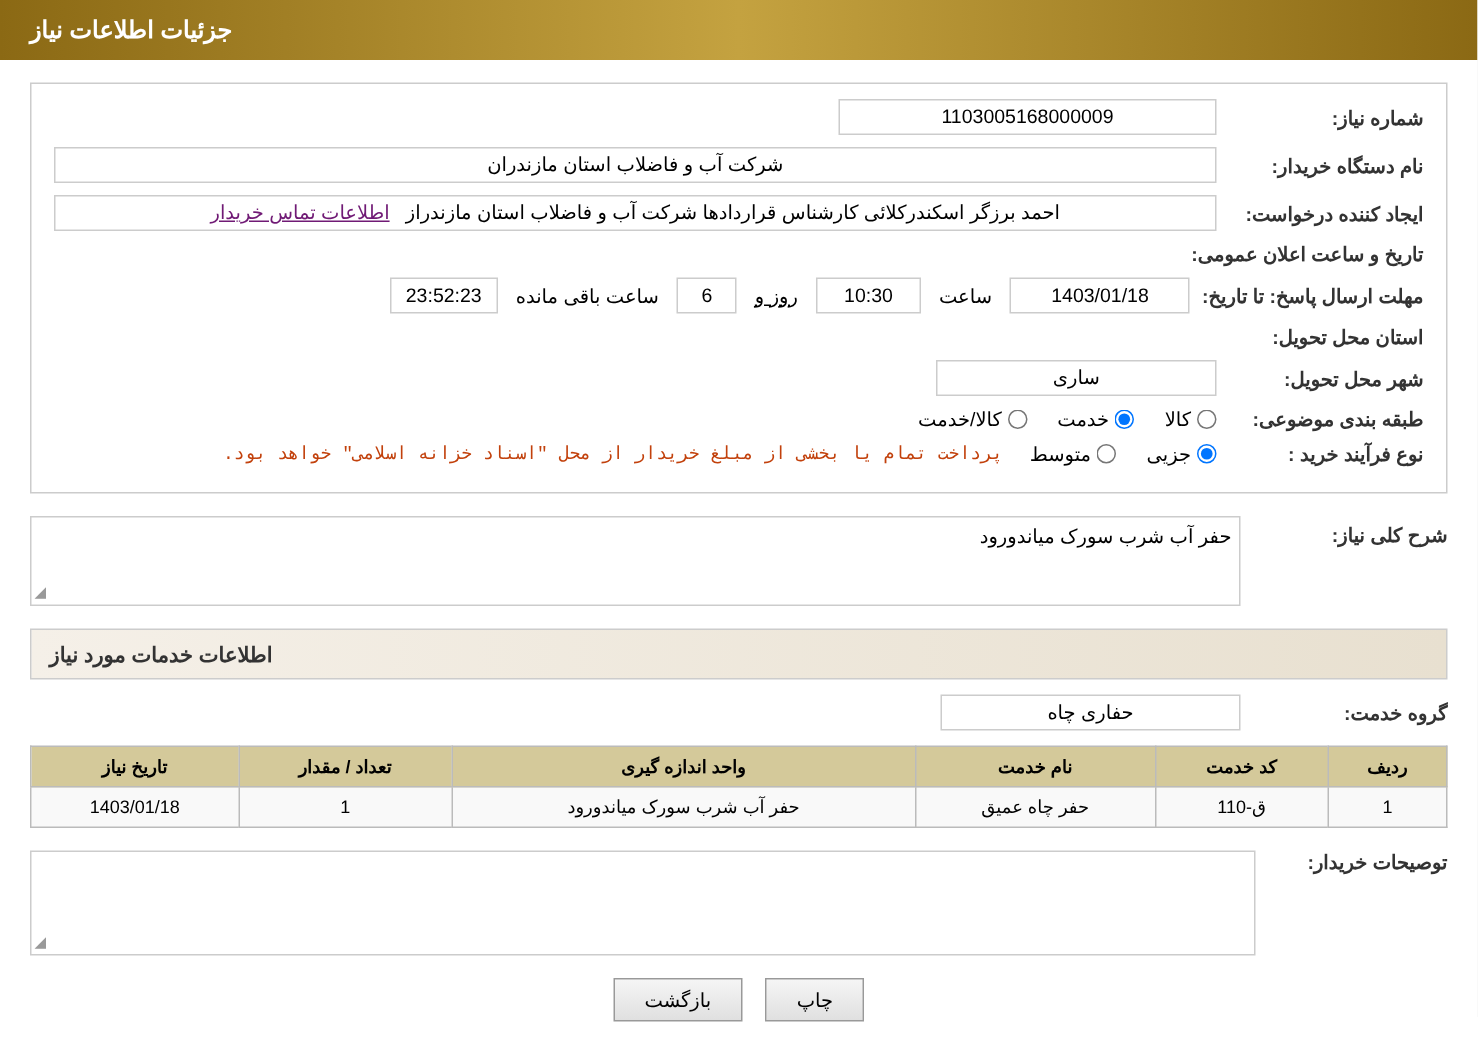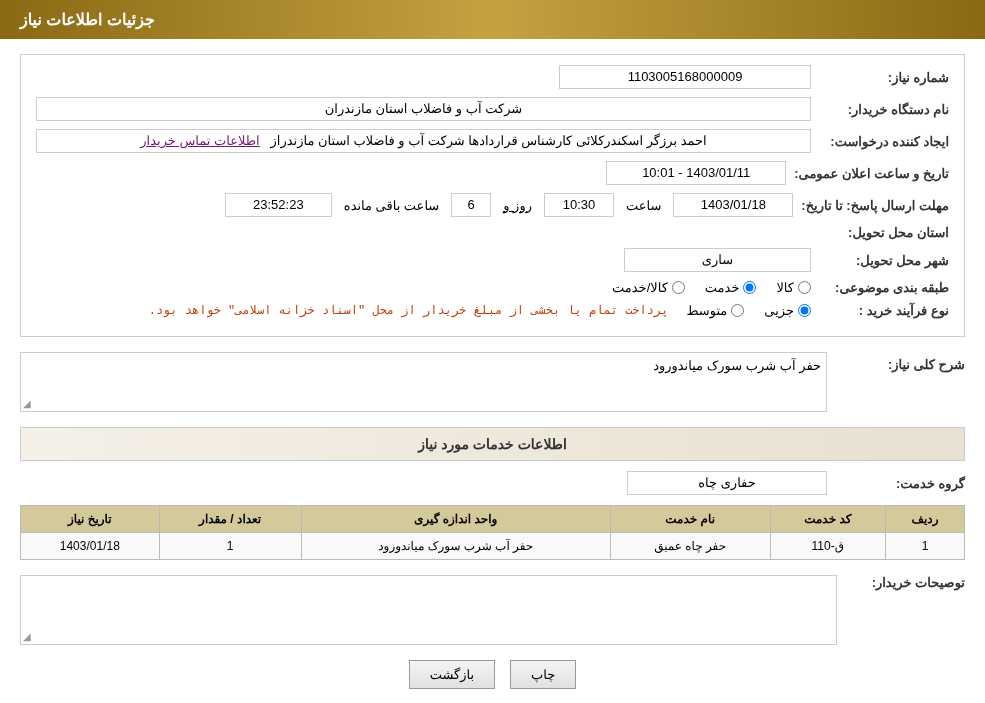--- a/index.html
+++ b/index.html
@@ -47,26 +47,26 @@
     }
     .value-box.wide { flex: 1; }
     .link-text {
       color: #701a75;
       cursor: pointer;
       text-decoration: underline;
     }
     .section-title {
       background: linear-gradient(to left, #e8e0d0, #f5f0e8);
       border: 1px solid #ccc;
-      padding: 8px 26px;
+      padding: 8px 12px;
       font-size: 14px;
       font-weight: bold;
       color: #333;
       margin-bottom: 10px;
-      text-align: center;
+      text-align: left;
     }
     .radio-group {
       display: flex;
       gap: 20px;
       align-items: center;
     }
     .radio-item {
       display: flex;
       align-items: center;
       gap: 4px;
@@ -168,32 +168,31 @@
         <span class="main-label-col">ایجاد کننده درخواست:</span>
         <div class="value-box wide">
           <span>احمد برزگر اسکندرکلائی کارشناس قراردادها شرکت آب و فاضلاب استان مازندراز</span>
           &nbsp;
           <span class="link-text">اطلاعات تماس خریدار</span>
         </div>
       </div>
 
       <div class="form-row">
         <span class="main-label-col">تاریخ و ساعت اعلان عمومی:</span>
-        <div class="value-box" style="width:180px;">1403/01/11 - 10:01</div>
       </div>
 
       <div class="form-row">
         <span class="main-label-col">مهلت ارسال پاسخ: تا تاریخ:</span>
         <div class="value-box" style="width:120px;">1403/01/18</div>
         <span style="margin:0 4px;">ساعت</span>
         <div class="value-box" style="width:70px;">10:30</div>
         <span style="margin:0 4px;text-decoration:underline;">روز و</span>
         <div class="value-box" style="width:40px;">6</div>
         <span style="margin:0 4px;">ساعت باقی مانده</span>
-        <div class="value-box" style="width:107px;">23:52:23</div>
+        <div class="value-box" style="width:72px;">23:52:23</div>
       </div>
 
       <div class="form-row">
         <span class="main-label-col">استان محل تحویل:</span>
       </div>
 
       <div class="form-row">
         <span class="main-label-col">شهر محل تحویل:</span>
         <div class="value-box" style="width:187px;">ساری</div>
       </div>

